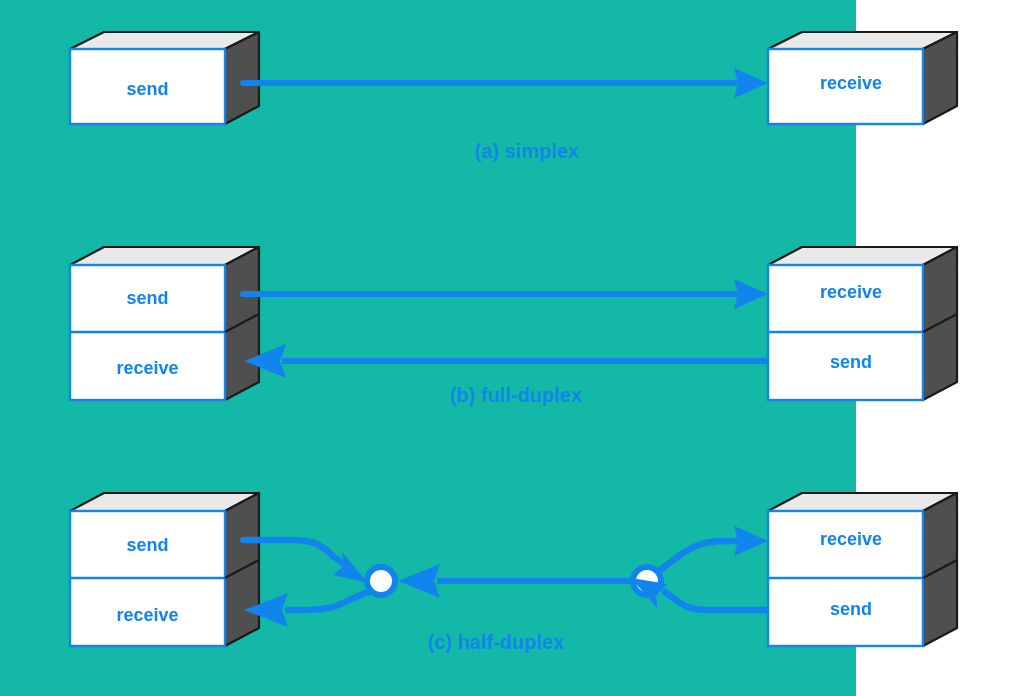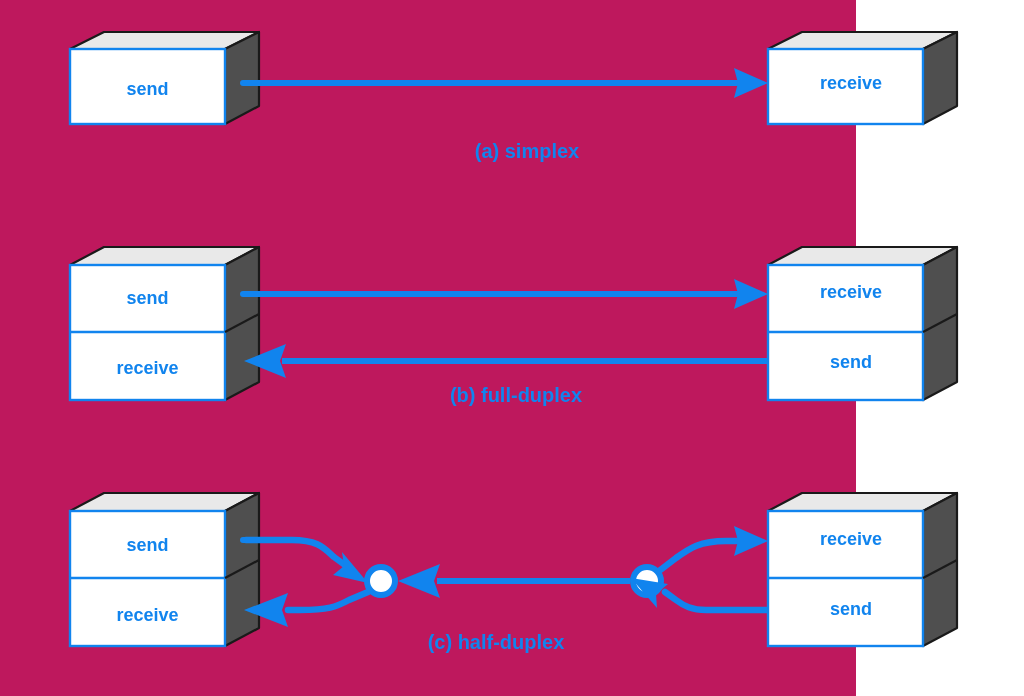--- a/index.html
+++ b/index.html
@@ -1,21 +1,21 @@
 <!DOCTYPE html>
 <html><head>
 <meta charset="utf-8">
 <style>
   html,body{margin:0;padding:0;background:#ffffff;}
   body{
     width:1024px;height:696px;overflow:hidden;
     font-family:"Liberation Sans","DejaVu Sans",sans-serif;
     background:#ffffff;
   }
-  #stage{position:relative;width:856px;height:696px;background:#be185d;}
+  #stage{position:relative;width:856px;height:696px;background:#14b8a6;}
   #stage svg{position:absolute;left:0;top:0;width:1024px;height:696px;display:block;}
   .box-label{
     font-family:"Liberation Sans","DejaVu Sans",sans-serif;
     font-size:18px;font-weight:bold;fill:#1184ee;
     text-anchor:middle;dominant-baseline:middle;
   }
   .caption{
     font-family:"Liberation Sans","DejaVu Sans",sans-serif;
     font-size:20px;font-weight:bold;fill:#1184ee;
     text-anchor:middle;dominant-baseline:middle;

